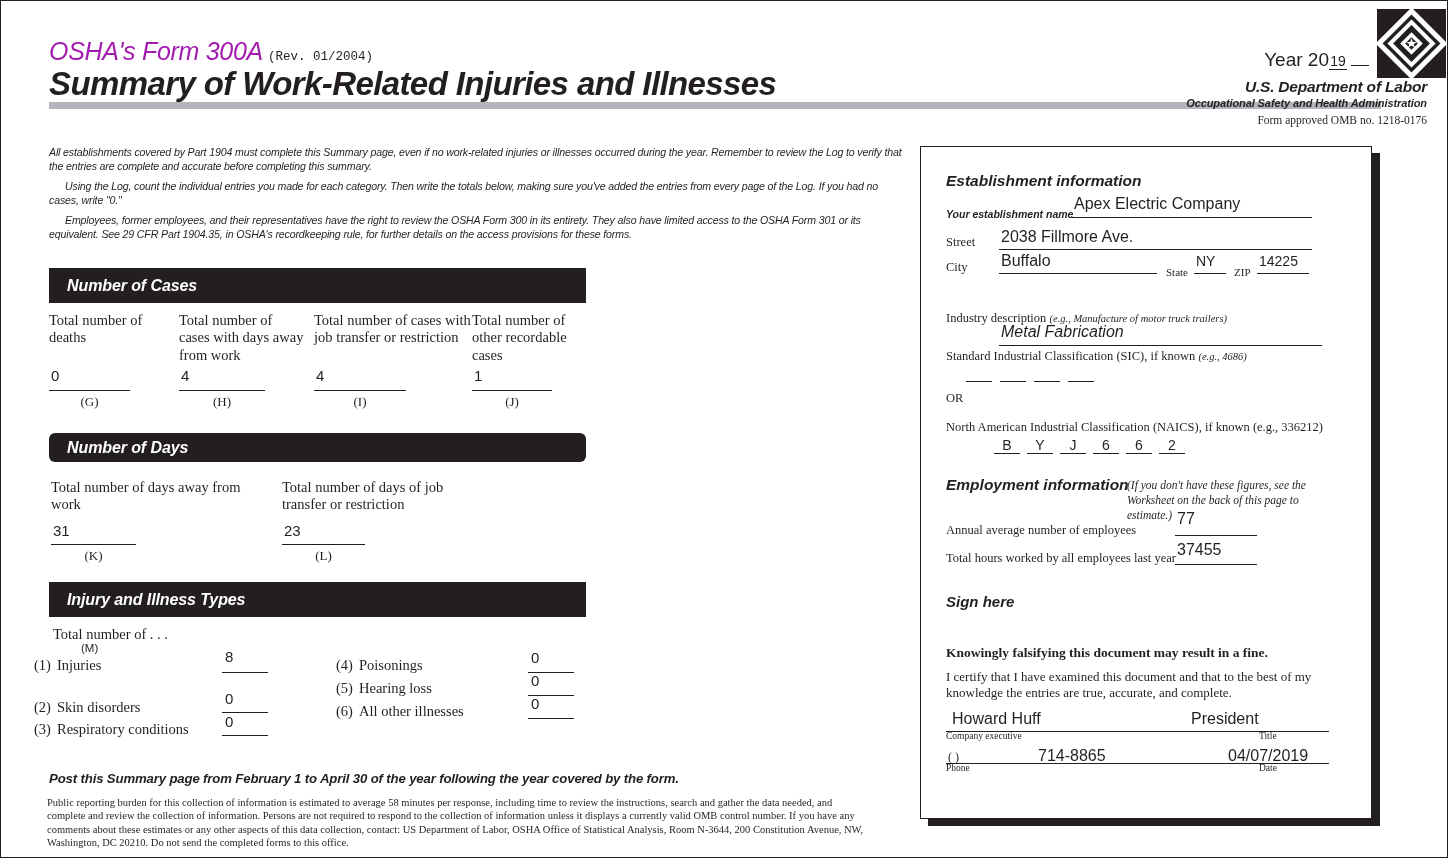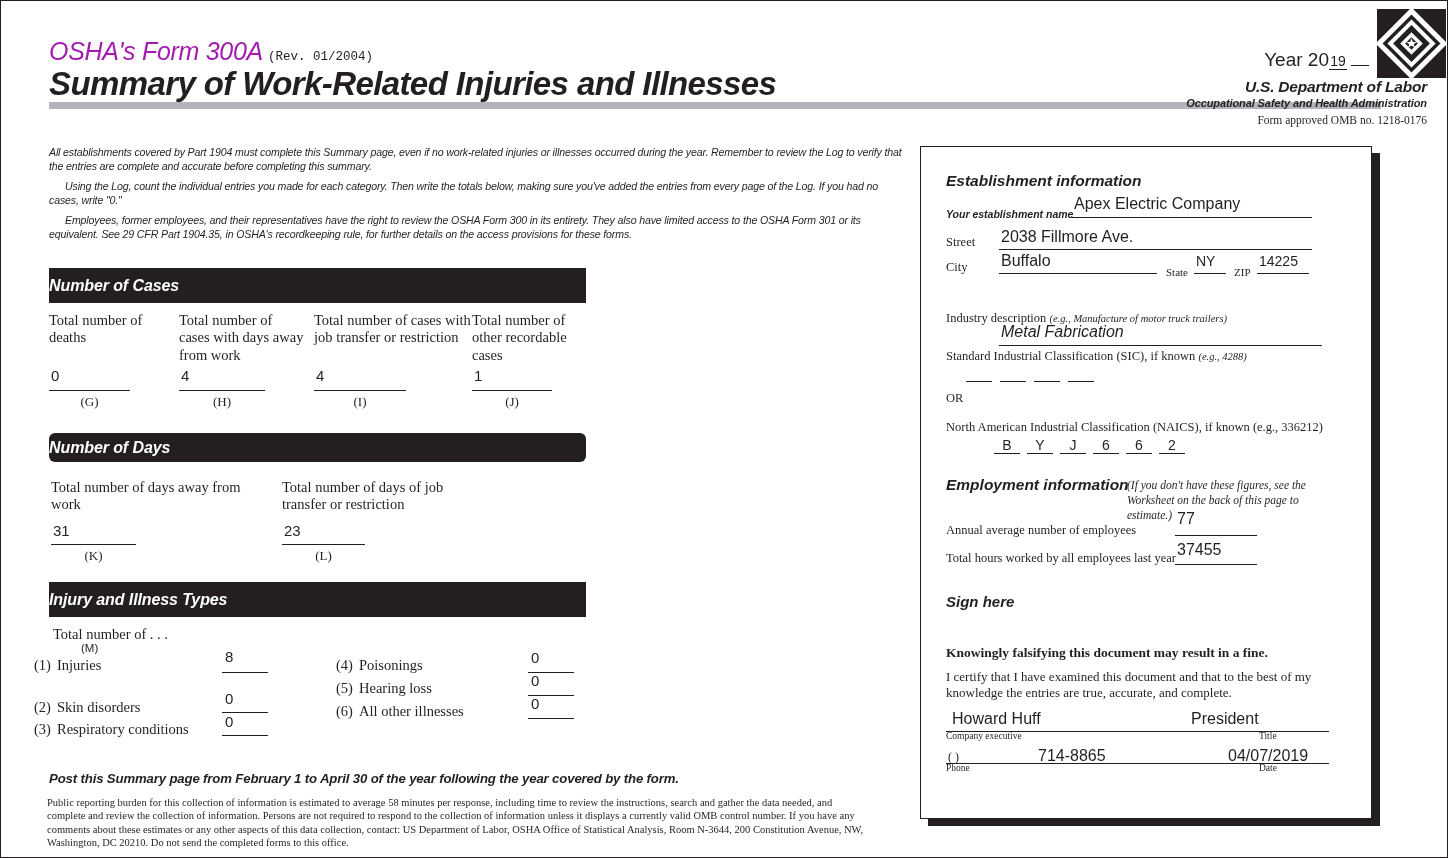--- a/index.html
+++ b/index.html
@@ -150,20 +150,21 @@
     position: absolute;
     background: #231f20;
     color: #ffffff;
     font-family: "Liberation Sans", sans-serif;
     font-weight: bold;
     font-style: italic;
     font-size: 16px;
     letter-spacing: -0.1px;
     display: flex;
     align-items: center;
+    padding-left: 18px;
     box-sizing: border-box;
   }
   #bar-cases { left: 48px; top: 267px; width: 537px; height: 35px; }
   #bar-days  { left: 48px; top: 432px; width: 537px; height: 29px; border-radius: 6px; }
   #bar-types { left: 48px; top: 581px; width: 537px; height: 35px; }
 
   .col-label {
     position: absolute;
     font-family: "Liberation Serif", serif;
     font-size: 14.5px;
@@ -484,21 +485,21 @@
 
   <div class="lbl-ser" style="left:945px; top:310px;">
     <span>Industry description</span>
     <span style="font-style:italic; font-size:10.5px;">(e.g., Manufacture of motor truck trailers)</span>
   </div>
   <div class="fill-val" style="left:1000px; top:322px;font-style:italic;">Metal Fabrication</div>
   <div class="rule" style="left:998px; top:344px; width:323px;"></div>
 
   <div class="lbl-ser" style="left:945px; top:348px;">
     <span>Standard Industrial Classification (SIC), if known</span>
-    <span style="font-style:italic; font-size:10.5px;">(e.g., 4288)</span>
+    <span style="font-style:italic; font-size:10.5px;">(e.g., 4686)</span>
   </div>
   <div class="sic-cell" style="left:965px; top:366px;"></div>
   <div class="sic-cell" style="left:999px; top:366px;"></div>
   <div class="sic-cell" style="left:1033px; top:366px;"></div>
   <div class="sic-cell" style="left:1067px; top:366px;"></div>
 
   <div class="lbl-ser" style="left:945px; top:390px;">OR</div>
 
   <div class="lbl-ser" style="left:945px; top:419px;">North American Industrial Classification (NAICS), if known (e.g., 336212)</div>
   <div class="naics-cell" style="left:993px; top:436px;">B</div>

